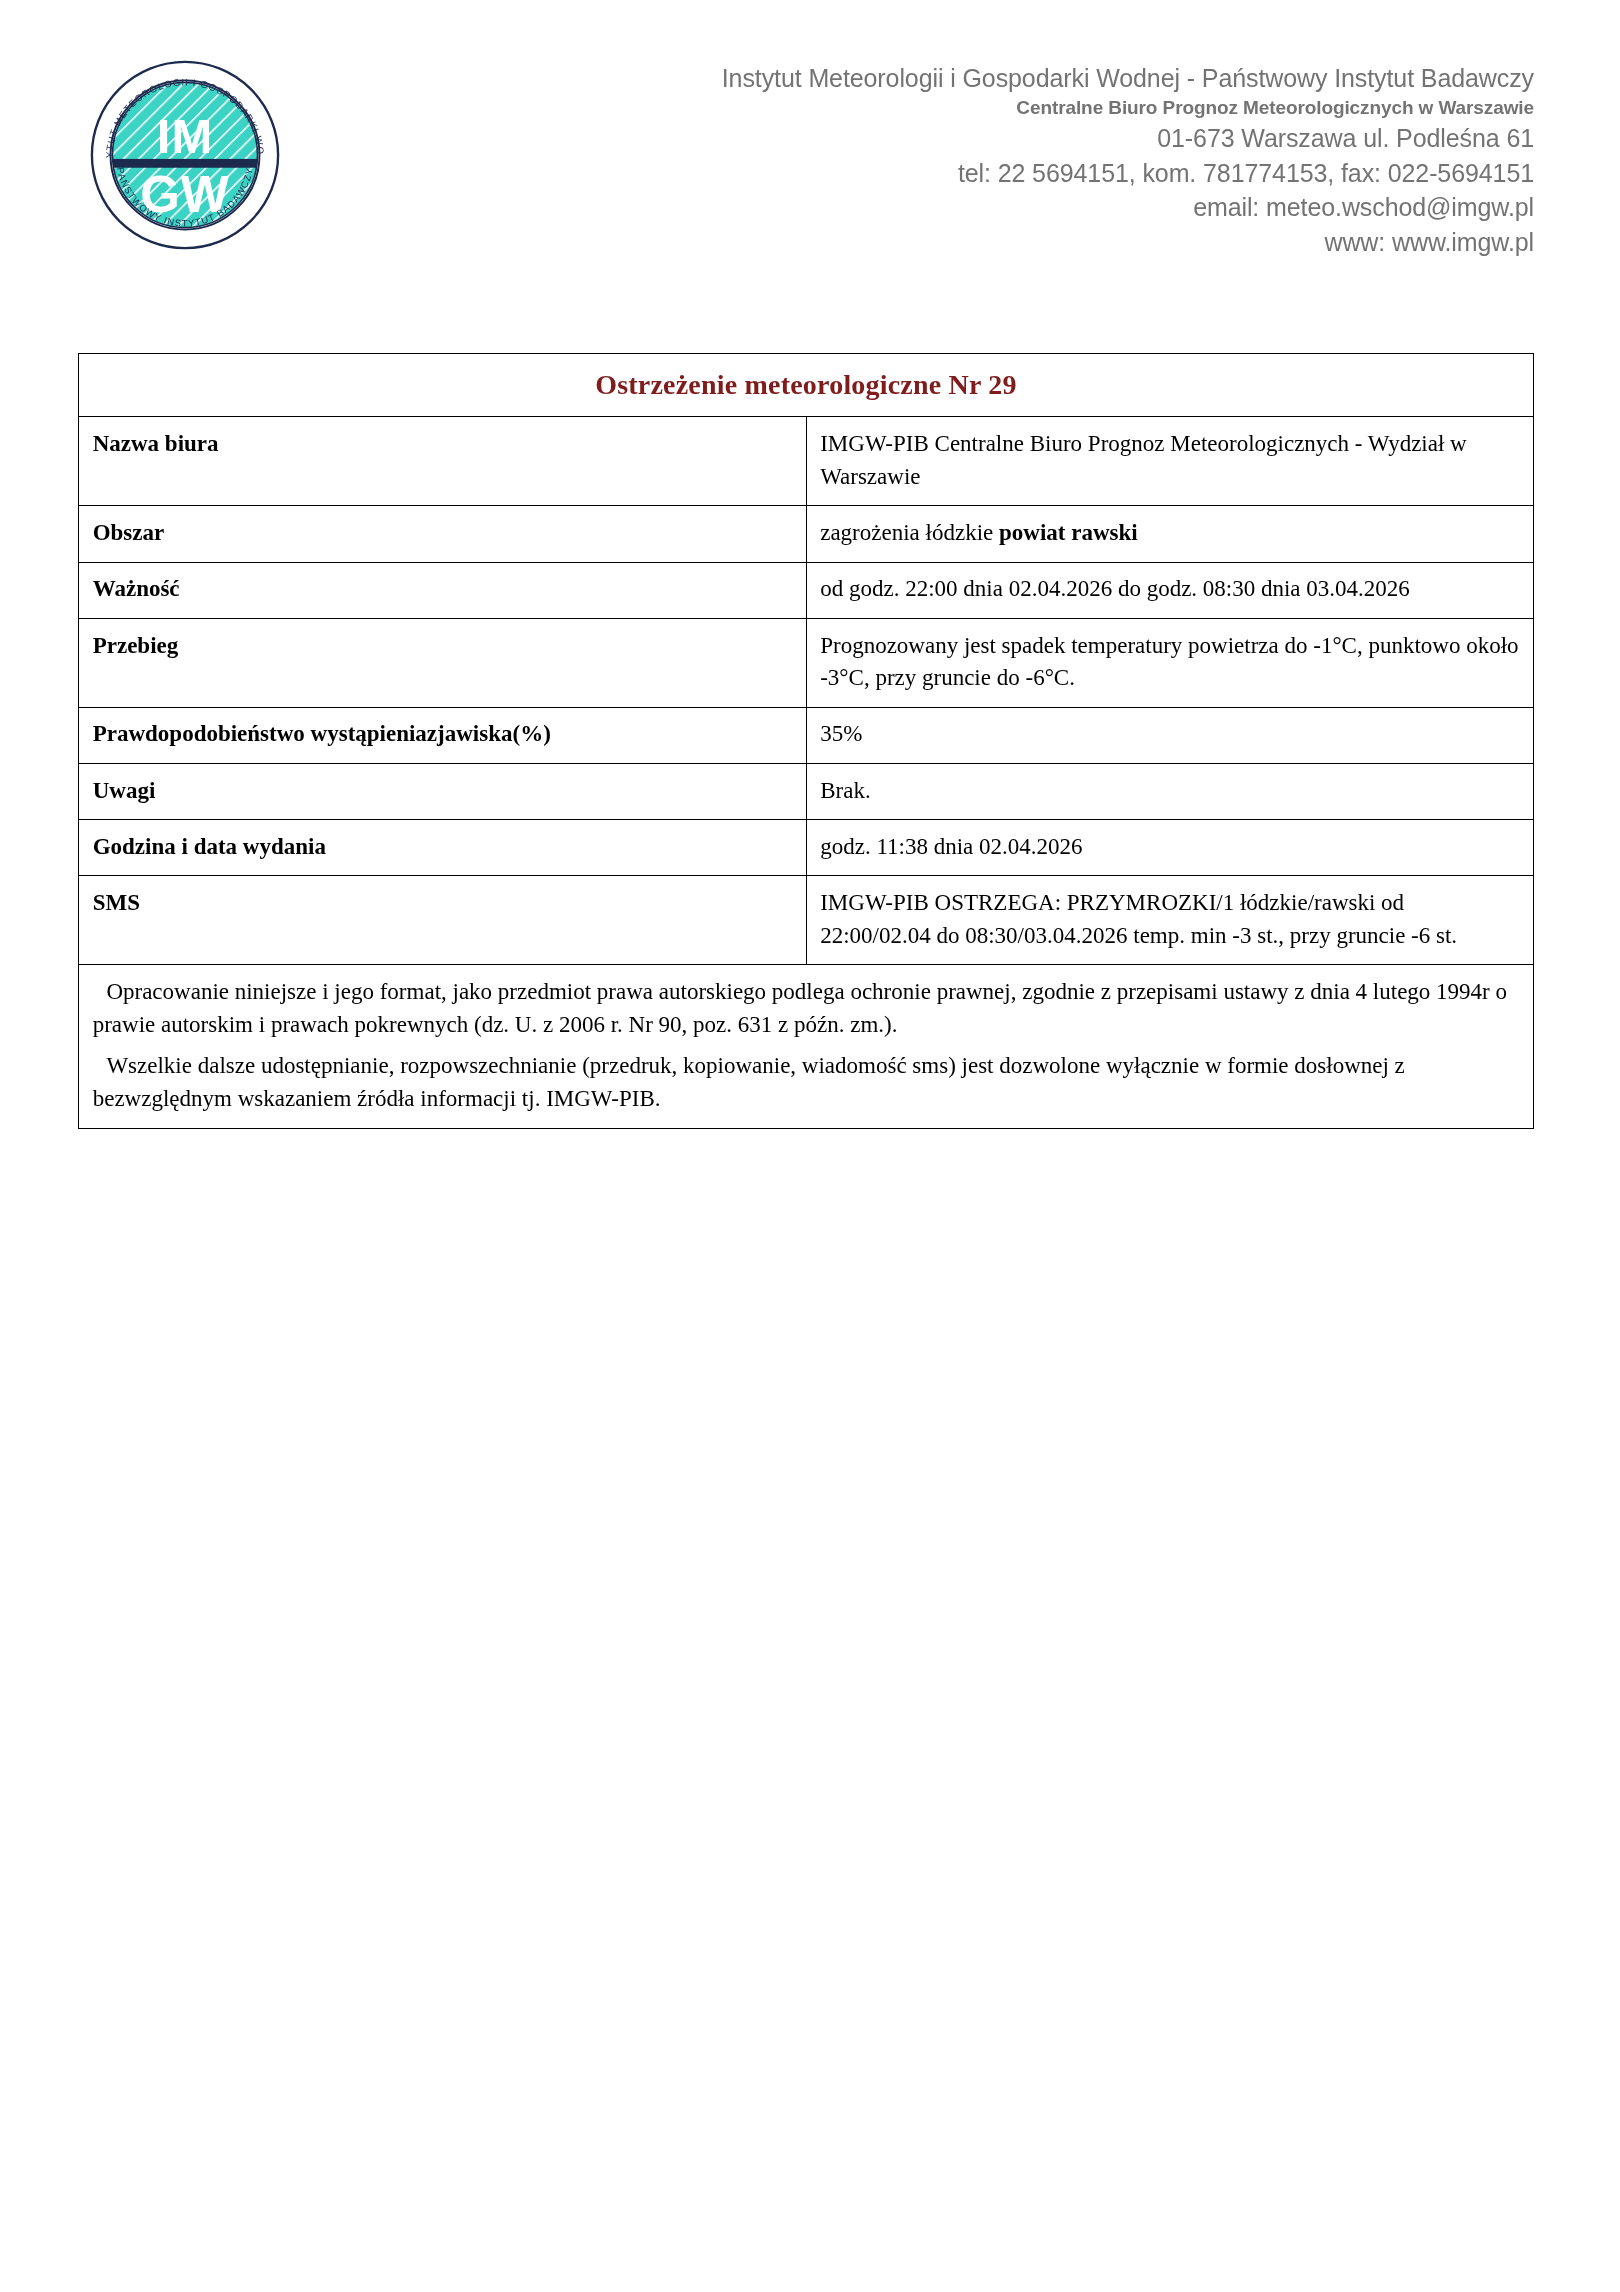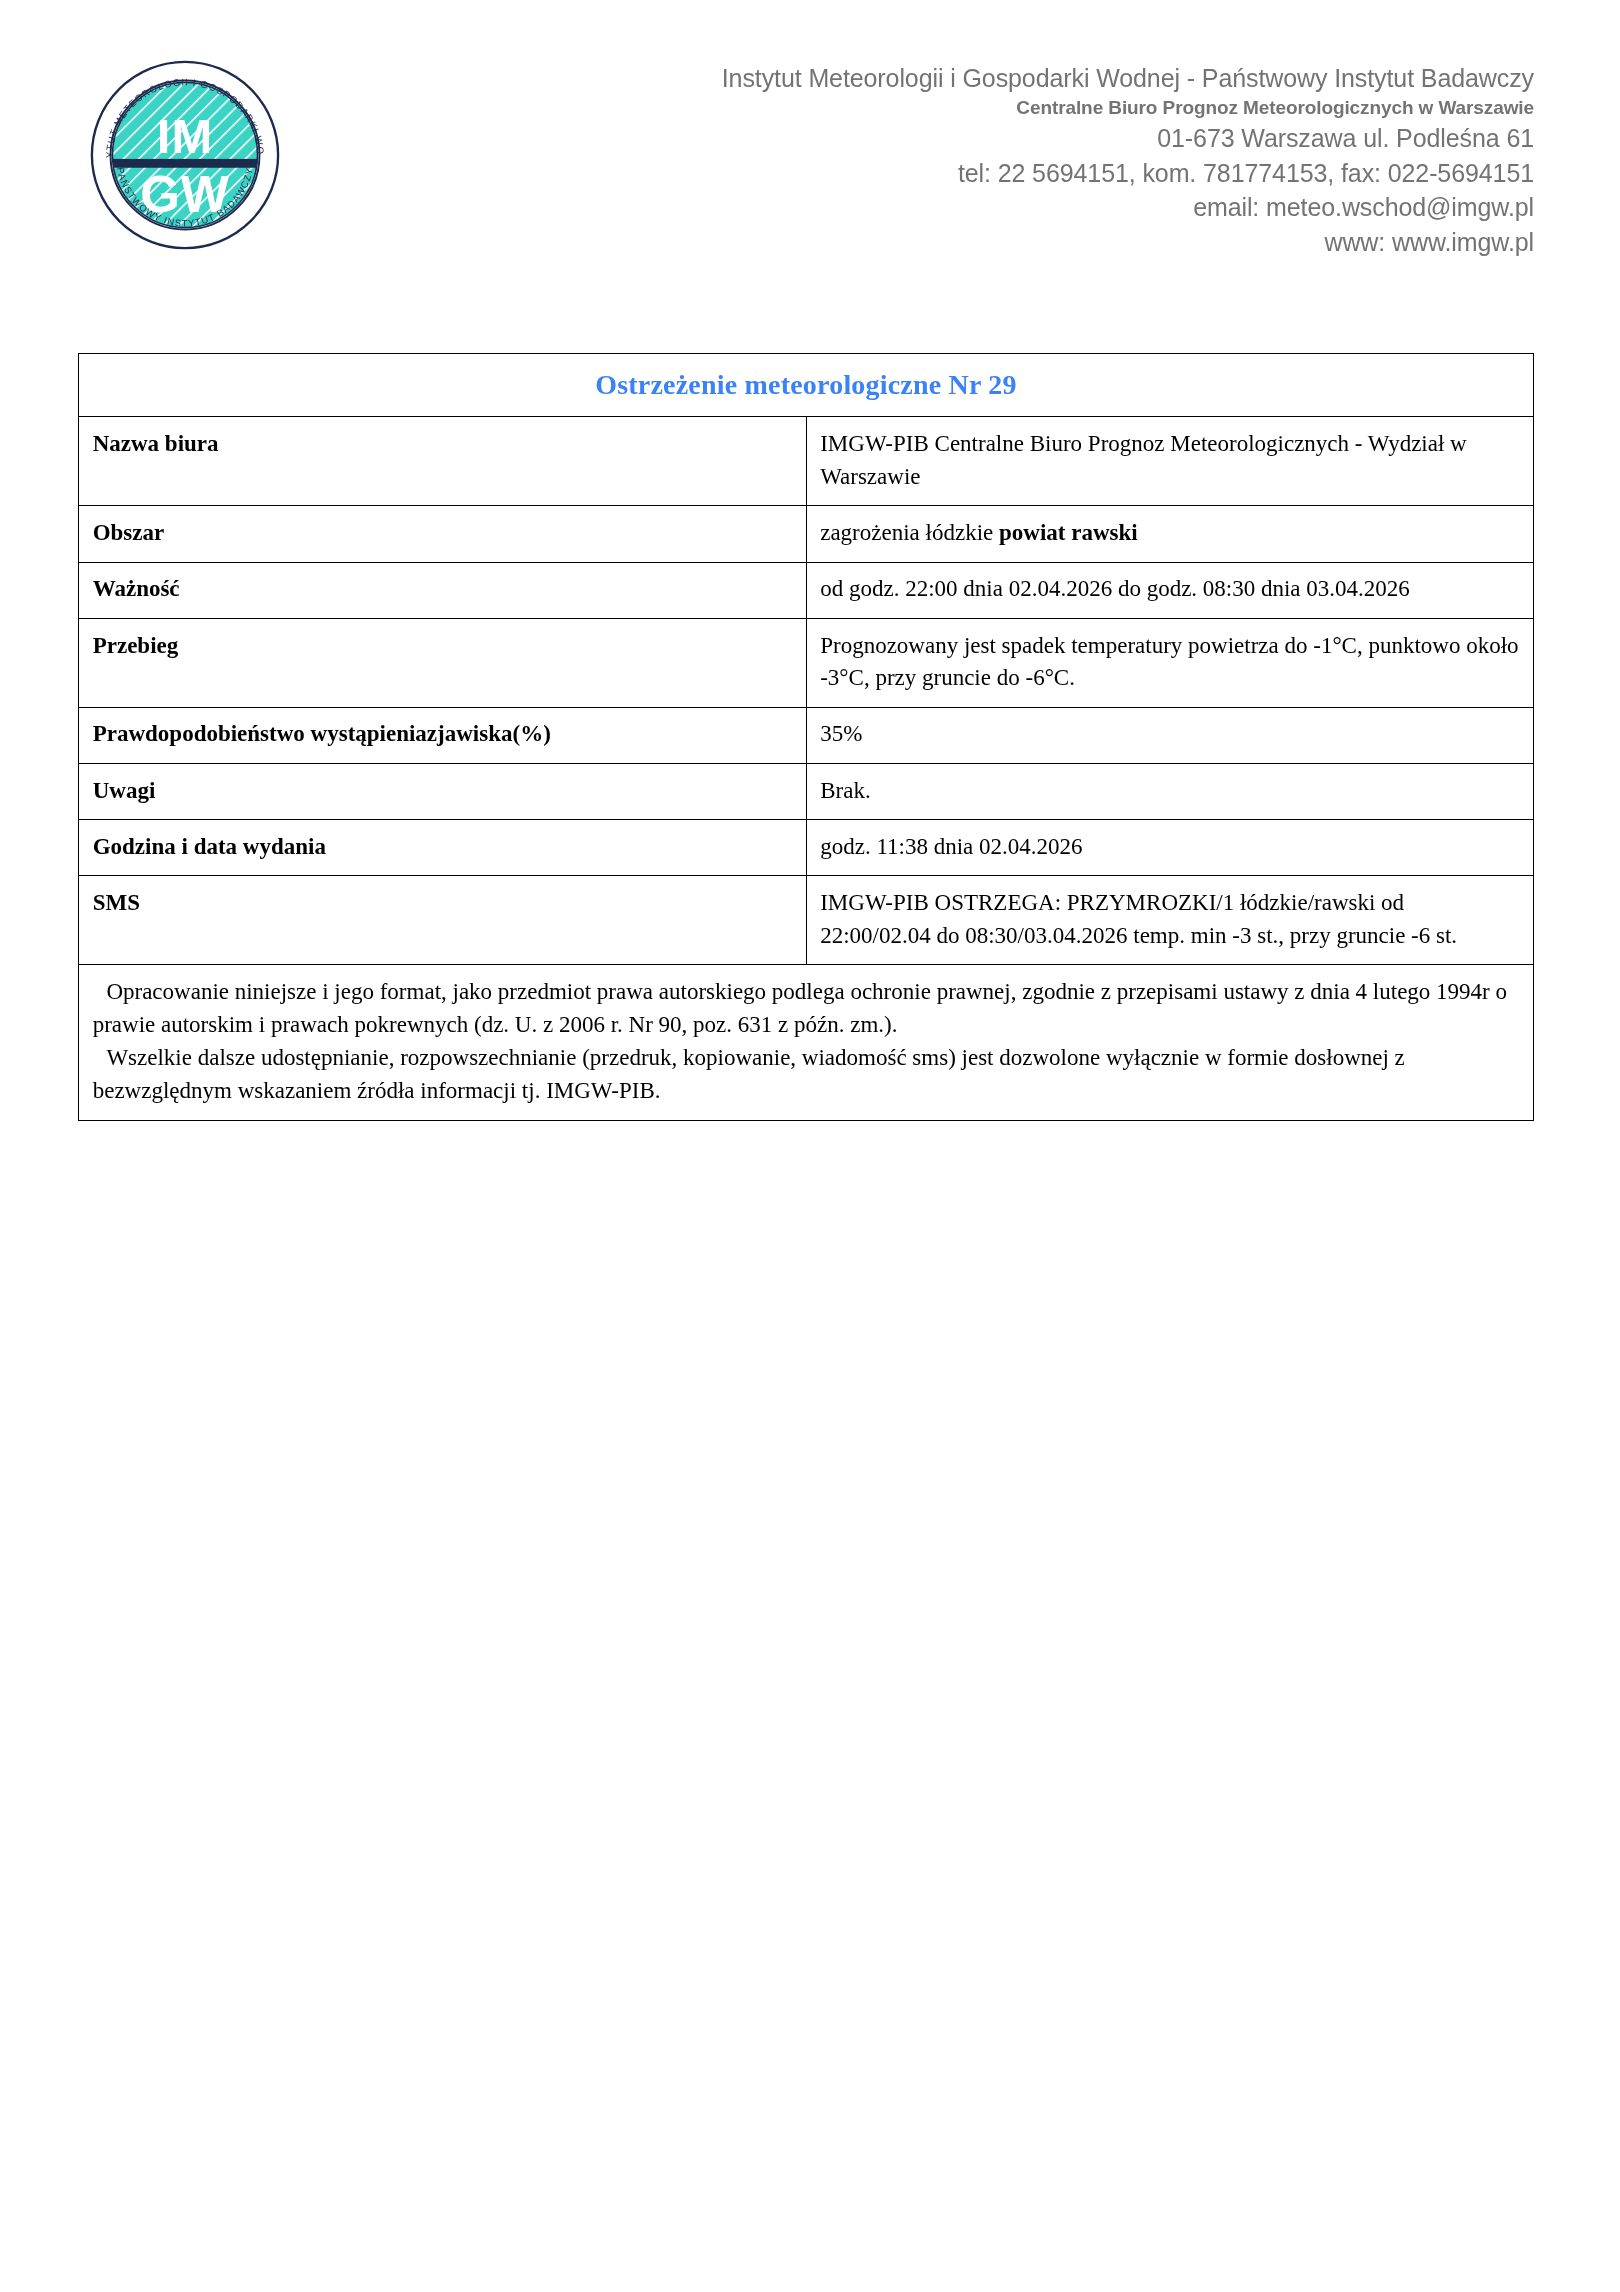--- a/index.html
+++ b/index.html
@@ -67,21 +67,21 @@
     vertical-align: top;
     font-size: 23px;
     line-height: 1.42;
   }
   td.title-cell {
     text-align: center;
     padding: 17.6px 9.8px 19.6px 9.8px;
     border-bottom: 1.4px solid #000;
   }
   .title-text {
-    color: #3b82f6;
+    color: #7f1d1d;
     font-weight: bold;
     font-size: 28px;
     letter-spacing: 0.2px;
   }
   td.lbl {
     width: 372px;
     font-weight: bold;
     font-size: 23px;
     padding-left: 15.7px;
     font-family: Liberation Serif, serif;
@@ -92,21 +92,21 @@
   }
   td.val b { font-weight: bold; }
   .two-line { line-height: 1.48; }
 
   td.footer-cell {
     padding: 13.7px 21.6px 15.7px 17.6px;
     font-size: 22px;
     line-height: 1.45;
   }
   .footer-para { margin: 0; text-indent: 13.7px; }
-  .footer-para + .footer-para { margin-top: 1px; }
+  .footer-para + .footer-para { margin-top: 9px; }
 </style>
 </head>
 <body>
 
 <div class="page">
 
   <div class="letterhead">
 
     <div class="logo-wrap">
       <svg class="logo-svg" width="196" height="196" viewBox="0 0 200 200">

